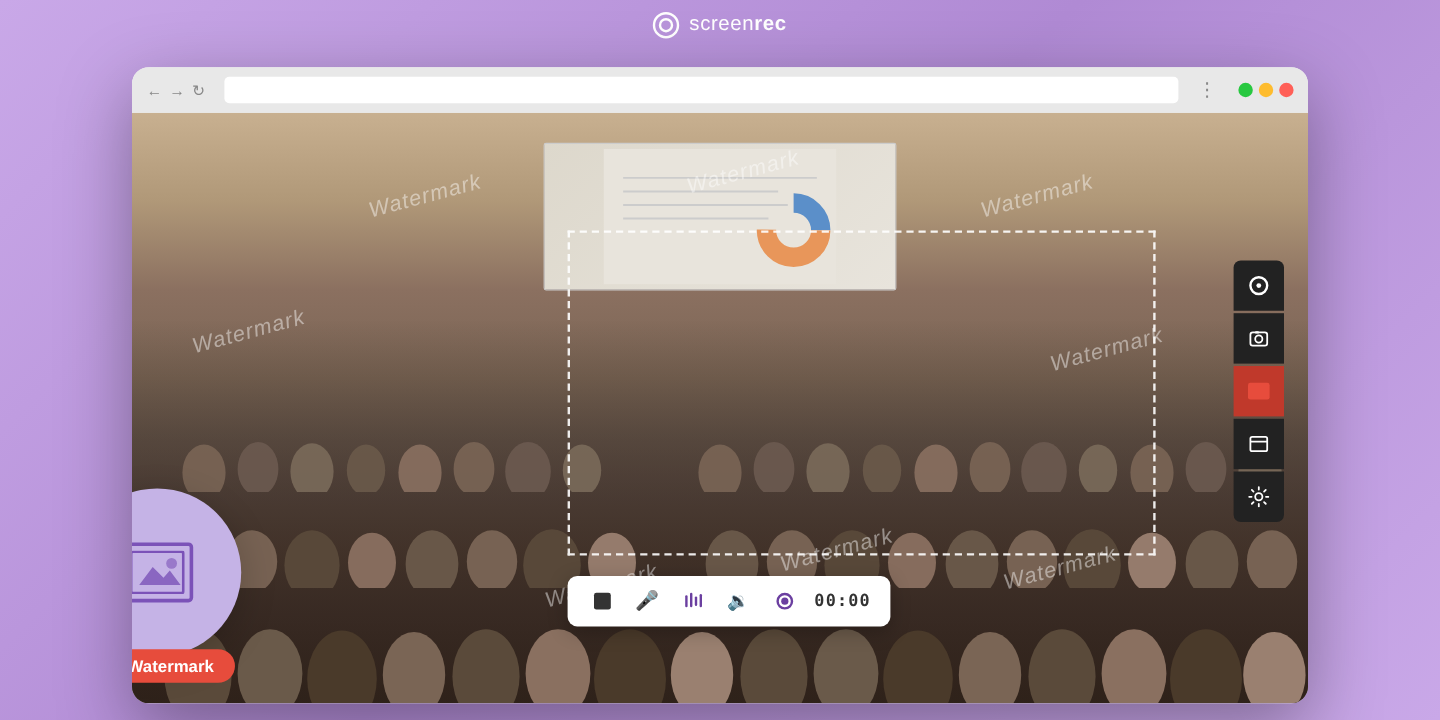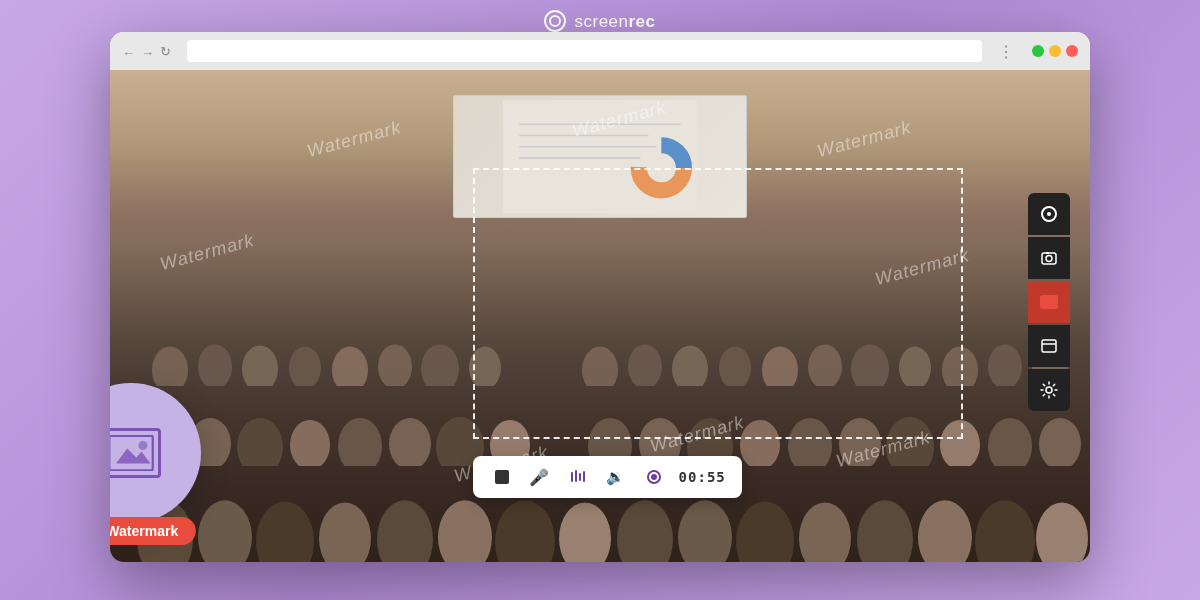--- a/index.html
+++ b/index.html
@@ -12,23 +12,23 @@
       flex-direction: column;
       align-items: center;
       justify-content: flex-start;
       font-family: -apple-system, BlinkMacSystemFont, 'Segoe UI', sans-serif;
       overflow: hidden;
     }
 
     
     .logo-bar {
       display: flex;
-      align-items: flex-end;
+      align-items: flex-start;
       gap: 8px;
-      padding: 10px 0 0;
+      padding: 10px 0 24px;
       color: white;
       font-size: 17px;
       font-weight: 500;
       letter-spacing: 0.5px;
     }
     .logo-bar .logo-icon {
       width: 22px;
       height: 22px;
       border: 2.5px solid white;
       border-radius: 50%;
@@ -421,21 +421,21 @@
           <rect x="14" y="3" width="2" height="11" rx="1" fill="#6b3fa0"></rect>
         </svg>
       </div>
       <div class="toolbar-icon speaker-icon">🔉</div>
       <div class="toolbar-icon camera-icon">
         <svg width="18" height="18" viewBox="0 0 18 18" fill="none">
           <circle cx="9" cy="9" r="6" stroke="#6b3fa0" stroke-width="2"></circle>
           <circle cx="9" cy="9" r="3" fill="#6b3fa0"></circle>
         </svg>
       </div>
-      <div class="timer-text">00:55</div>
+      <div class="timer-text">00:00</div>
     </div>
 
     <div class="right-sidebar">
       <div class="sidebar-tool">
         <svg width="18" height="18" viewBox="0 0 18 18">
           <circle cx="9" cy="9" r="7" stroke="white" stroke-width="2" fill="none"></circle>
           <circle cx="9" cy="9" r="2" fill="white"></circle>
         </svg>
       </div>
       <div class="sidebar-tool">

